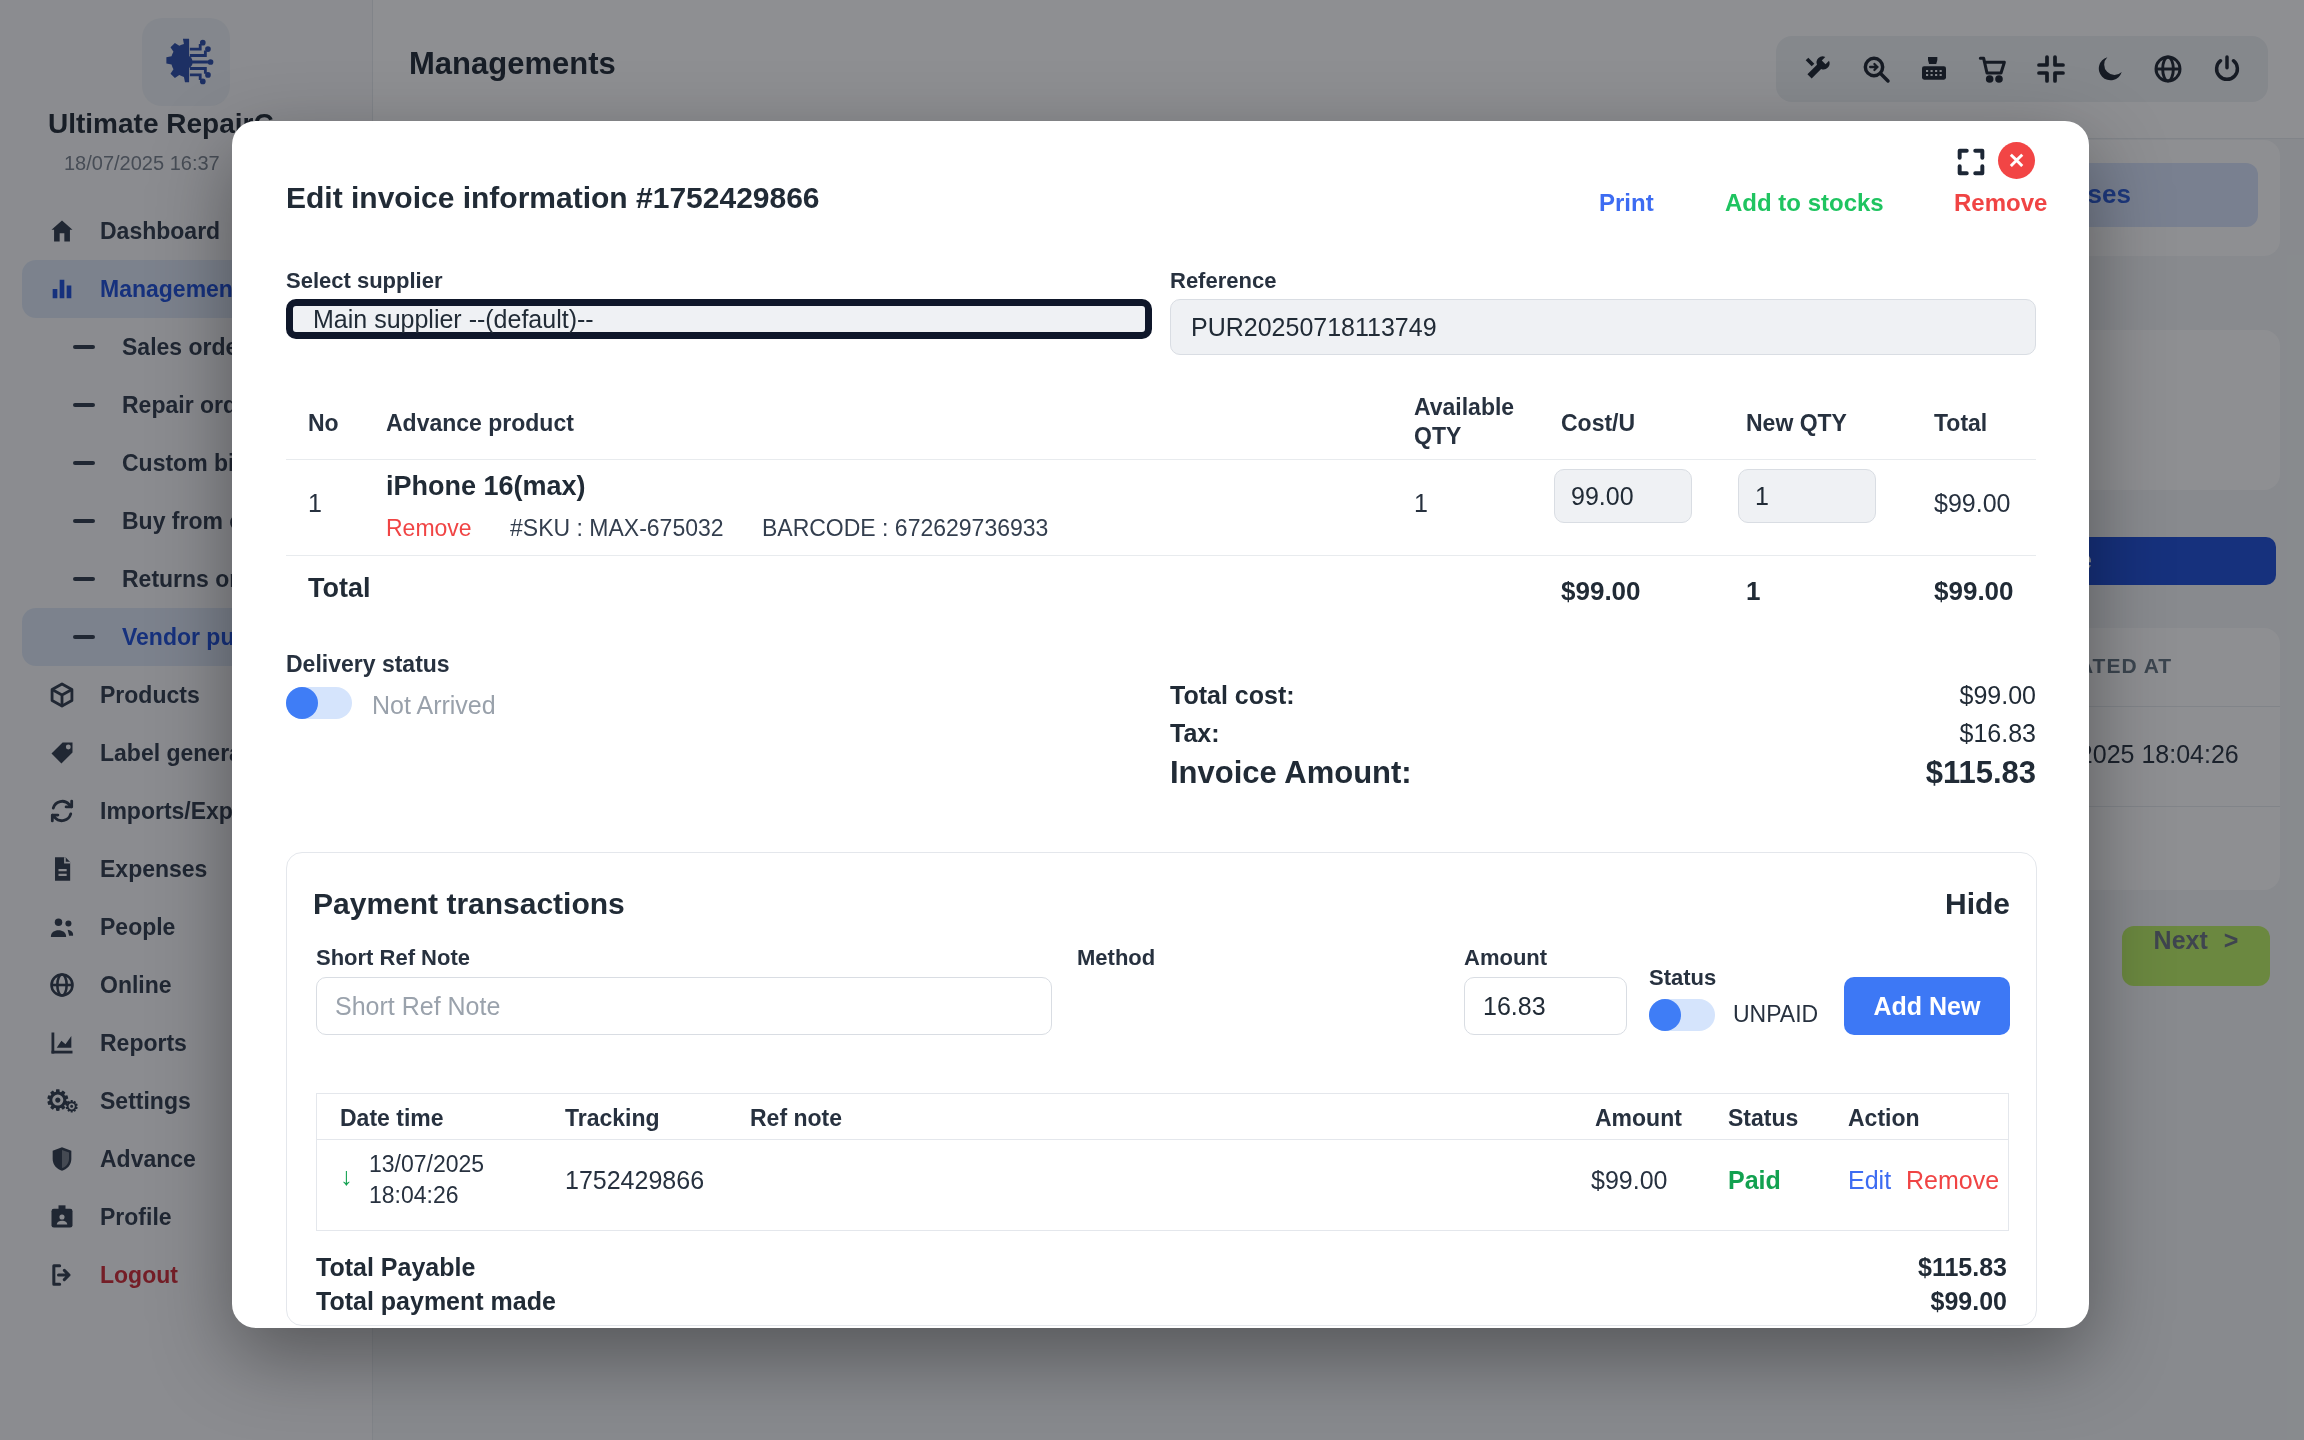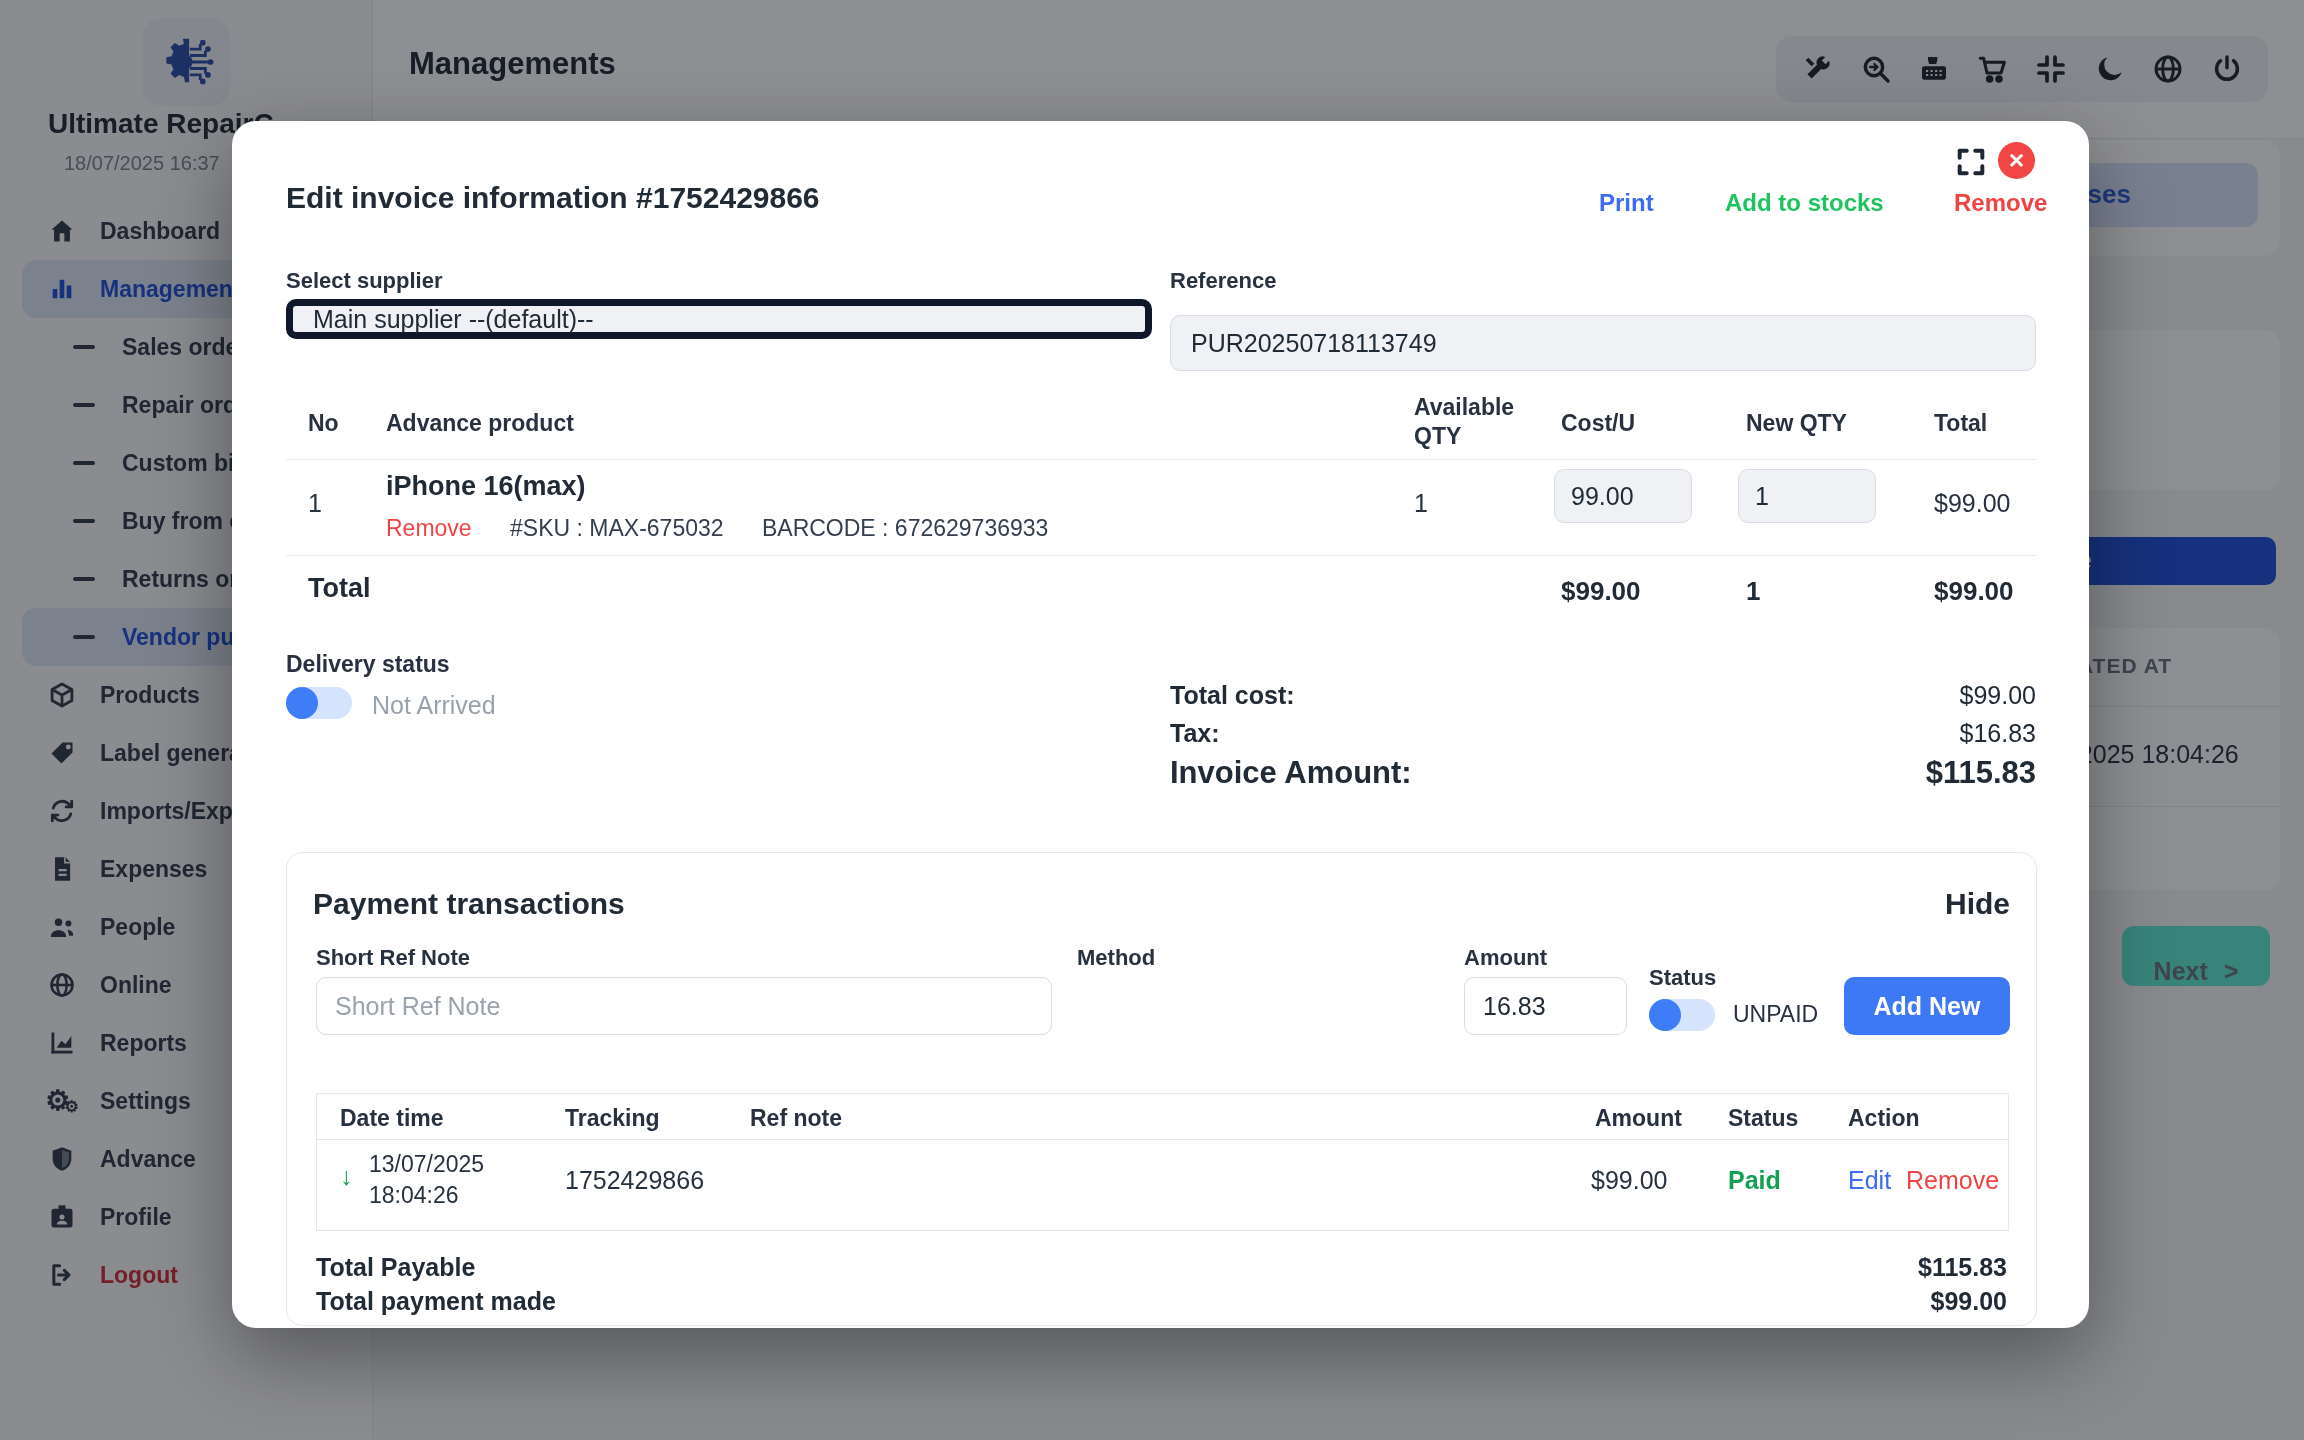--- a/index.html
+++ b/index.html
@@ -33,22 +33,22 @@
 
   
   .bg-card{position:absolute;background:#ffffff;border-radius:16px}
   .pill-purchases{position:absolute;left:1940px;top:163px;width:318px;height:64px;background:#d7e3fb;border-radius:12px}
   .pill-purchases span{position:absolute;left:133px;top:16px;font-size:26px;font-weight:700;color:#2a5bd7}
   .bg-blue-btn{position:absolute;left:1880px;top:537px;width:396px;height:48px;background:#1d4ed8;border-radius:10px}
   .bg-blue-btn span{position:absolute;left:198px;top:9px;color:#fff;font-size:25px;font-weight:600}
   .bg-created-label{position:absolute;left:2078px;top:654px;font-size:21px;font-weight:700;color:#637381;letter-spacing:1px;white-space:nowrap}
   .bg-divider{position:absolute;left:1880px;width:400px;height:1px;background:#e7eaee}
   .bg-created-value{position:absolute;left:2058px;top:740px;font-size:25px;color:#27313f;white-space:nowrap}
-  .bg-next{position:absolute;left:2122px;top:926px;width:148px;height:60px;background:#5eead4;border-radius:12px;
-           display:flex;align-items:flex-end;justify-content:center;gap:16px;color:#6b7480;font-size:25px;font-weight:600}
+  .bg-next{position:absolute;left:2122px;top:926px;width:148px;height:60px;background:#bef264;border-radius:12px;
+           display:flex;align-items:flex-start;justify-content:center;gap:16px;color:#6b7480;font-size:25px;font-weight:600}
 
   
   #scrim{position:absolute;inset:0;background:rgba(15,18,23,0.47);z-index:10}
 
   
   #modal{position:absolute;left:232px;top:121px;width:1857px;height:1207px;background:#fff;border-radius:24px;
          z-index:20;box-shadow:0 28px 80px rgba(0,0,0,.38);overflow:hidden}
   .m-title{position:absolute;left:54px;top:60px;font-size:30px;font-weight:700}
   .m-link{position:absolute;top:68px;font-size:24px;font-weight:600;cursor:pointer;white-space:nowrap}
   .lk-print{left:1367px;color:#3d6cf2}
@@ -371,21 +371,21 @@
   <span class="m-close">✕</span>
 
   <div class="m-title">Edit invoice information #1752429866</div>
   <span class="m-link lk-print">Print</span>
   <span class="m-link lk-stock">Add to stocks</span>
   <span class="m-link lk-remove">Remove</span>
 
   <div class="f-label" style="left:54px;top:147px">Select supplier</div>
   <div class="f-select" style="left:54px;top:178px;width:866px">Main supplier --(default)--</div>
   <div class="f-label" style="left:938px;top:147px">Reference</div>
-  <input class="f-input" style="left: 938px; top: 178px; width: 866px; margin-top: 16px;" value="PUR20250718113749">
+  <input class="f-input" style="left: 938px; top: 178px; width: 866px;" value="PUR20250718113749">
 
   <div class="th" style="left:76px;top:288px">No</div>
   <div class="th" style="left:154px;top:288px">Advance product</div>
   <div class="th" style="left:1182px;top:272px;width:120px">Available QTY</div>
   <div class="th" style="left:1329px;top:288px">Cost/U</div>
   <div class="th" style="left:1514px;top:288px">New QTY</div>
   <div class="th" style="left:1702px;top:288px">Total</div>
   <div class="hline" style="top:338px"></div>
 
   <div class="td" style="left:76px;top:368px">1</div>

